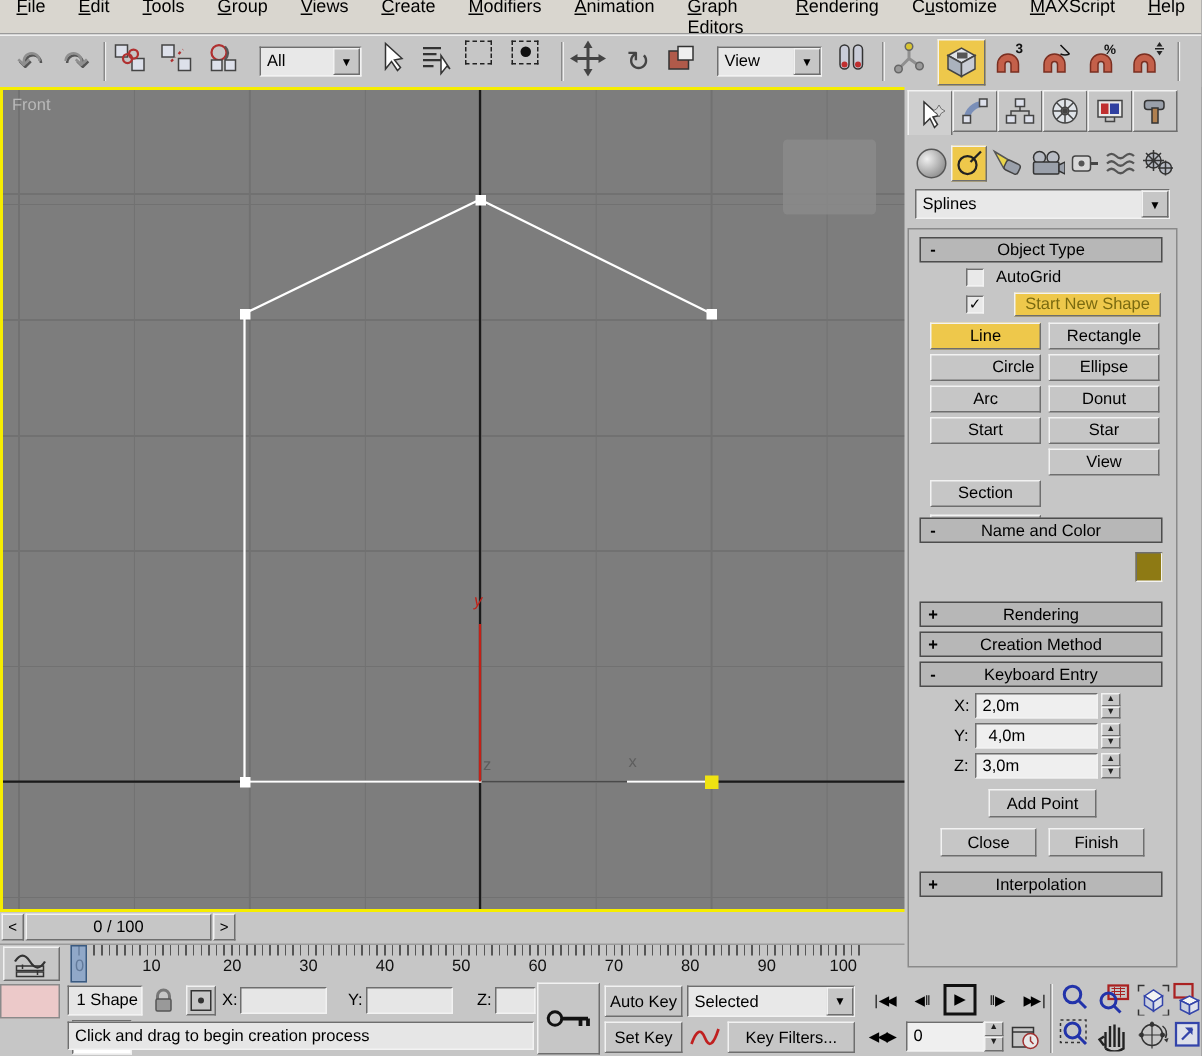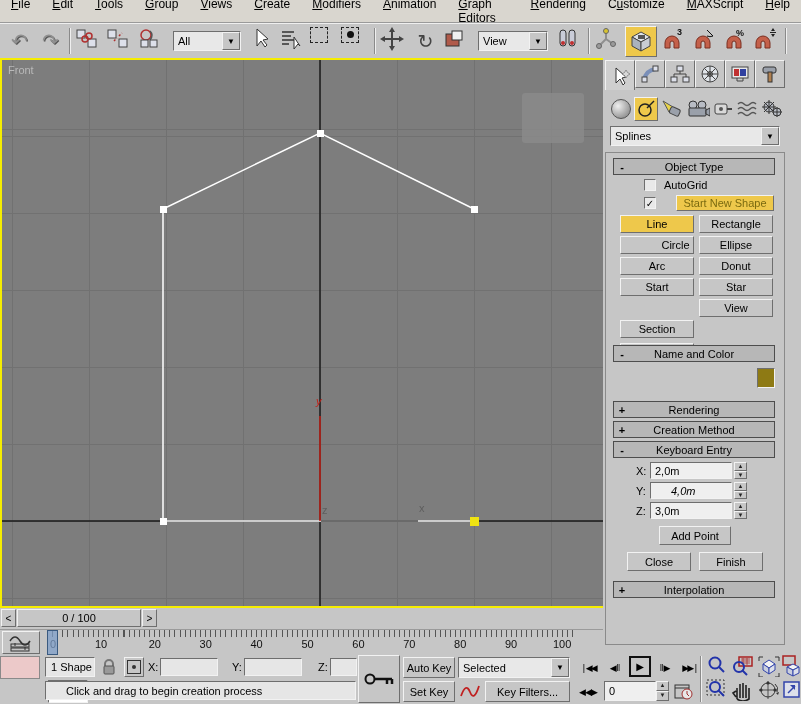--- a/index.html
+++ b/index.html
@@ -268,21 +268,21 @@
   <span class="abs" style="left:232px;top:661px;">Y:</span>
   <div class="abs sunk" style="left:244px;top:658px;width:58px;height:18px;padding-left:3px;"></div>
   <span class="abs" style="left:318px;top:661px;">Z:</span>
   <div class="abs sunk" style="left:330px;top:658px;width:27px;height:18px;padding-left:3px;"></div>
   <div class="abs btn" style="left:358px;top:655px;width:42px;height:48px;">
     <svg width="32" height="20">
         <circle cx="7" cy="10" r="4.5" fill="none" stroke="#111" stroke-width="2"></circle>
         <path d="M11 10 h18 M24 10 v5 M29 10 v5" stroke="#111" stroke-width="2.5" fill="none"></path>
       </svg>
   </div>
-  <div class="abs sunk" style="left:45px;top:681px;width:311px;height:19px;padding-left:20px;font-size:11px;">Click and drag to begin creation process</div>
+  <div class="abs sunk" style="left:45px;top:681px;width:311px;height:19px;padding-left:4px;font-size:11px;">Click and drag to begin creation process</div>
 
   <div class="abs btn" style="left:403px;top:657px;width:52px;height:21px;">Auto Key</div>
   <div class="abs combo" style="left:458px;top:657px;width:112px;height:21px;">
     <span class="txt">Selected</span>
     <span class="drop">▼</span>
   </div>
   <div class="abs btn" style="left:403px;top:681px;width:52px;height:21px;">Set Key</div>
   <div class="abs" style="left:459px;top:682px;">
     <svg width="22" height="18">
         <path d="M2 14 q5 -14 9 -4 t9 -6" fill="none" stroke="#c02020" stroke-width="1.8"></path>
@@ -514,21 +514,21 @@
         <span class="sign">-</span>
         <span class="cap">Keyboard Entry</span>
       </div>
       <span class="abs" style="left:30px;top:312px;">X:</span>
       <div class="sunk abs" style="left:44px;top:309px;width:82px;height:17px;padding-left:4px;background:#efefef;">2,0m</div>
       <div class="spin abs" style="left:128px;top:309px;">
         <span>▲</span>
           <span>▼</span>
       </div>
       <span class="abs" style="left:30px;top:332px;">Y:</span>
-      <div class="sunk abs" style="left:44px;top:329px;width:82px;height:17px;padding-left:20px;background:#efefef;font-style:italic;">4,0m</div>
+      <div class="sunk abs" style="left:44px;top:329px;width:82px;height:17px;padding-left:8px;background:#efefef;">4,0m</div>
       <div class="spin abs" style="left:128px;top:329px;">
         <span>▲</span>
           <span>▼</span>
       </div>
       <span class="abs" style="left:30px;top:352px;">Z:</span>
       <div class="sunk abs" style="left:44px;top:349px;width:82px;height:17px;padding-left:4px;background:#efefef;">3,0m</div>
       <div class="spin abs" style="left:128px;top:349px;">
         <span>▲</span>
           <span>▼</span>
       </div>

